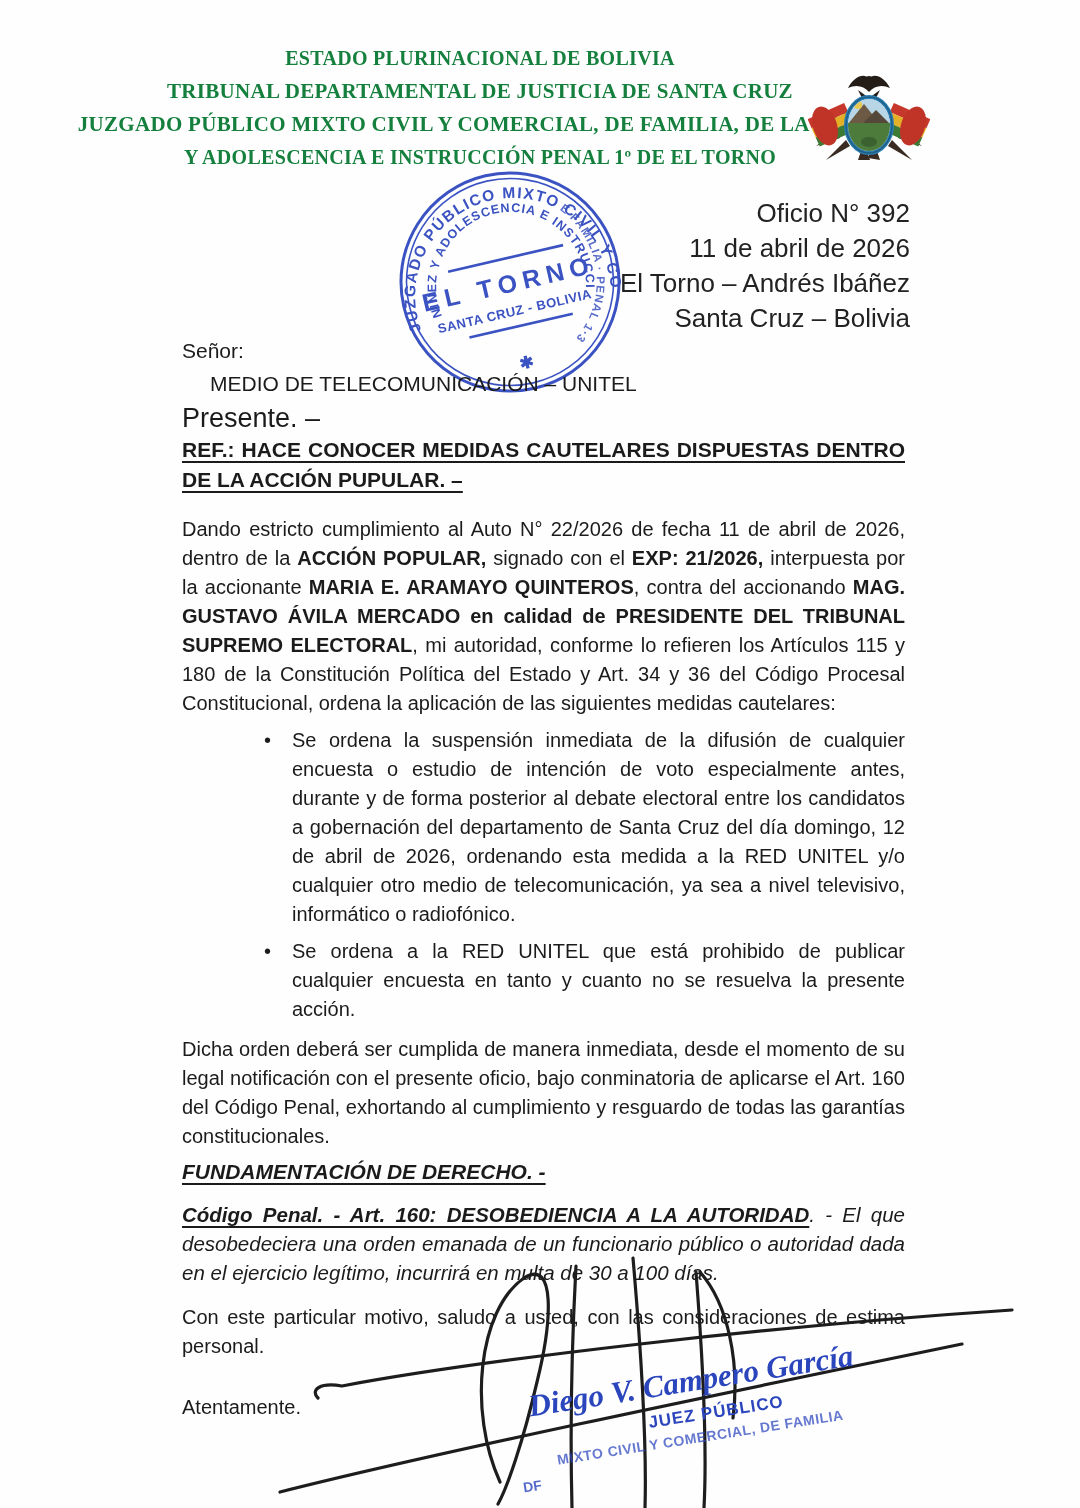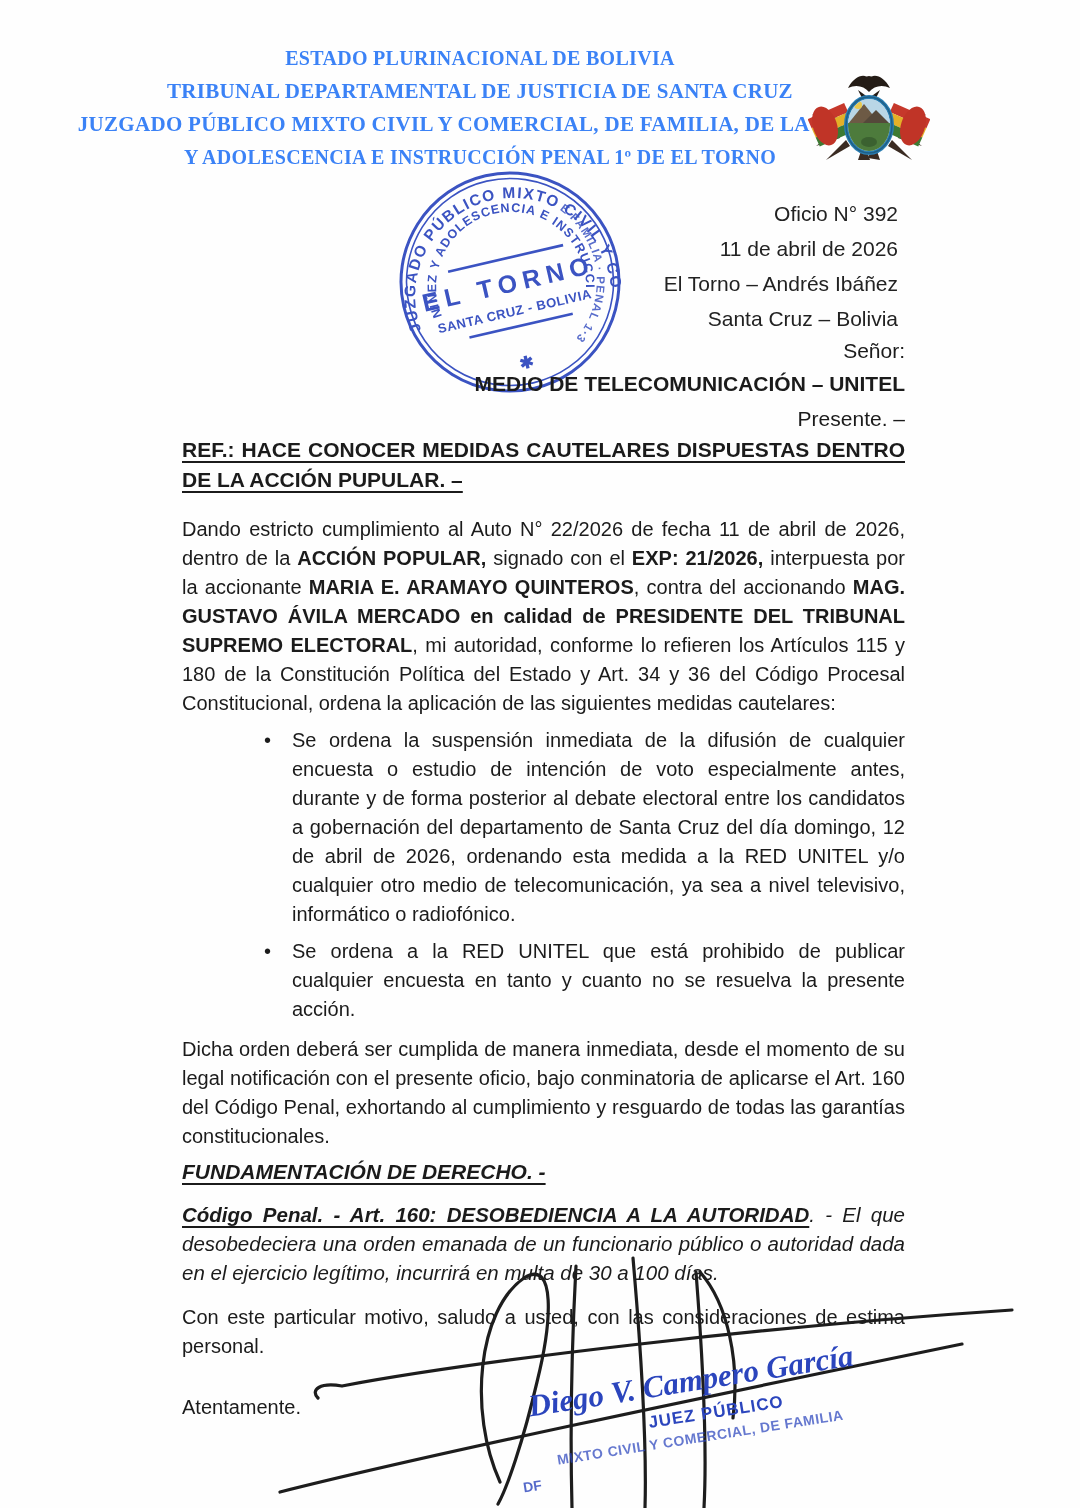--- a/index.html
+++ b/index.html
@@ -11,52 +11,52 @@
     overflow:hidden;
     font-family:"Liberation Sans", sans-serif;
     color:#1b1b1b;
   }
   
   .letterhead {
     position:absolute; top:42px; left:60px; width:840px;
     text-align:center;
     font-family:"Liberation Serif", serif;
     font-weight:bold;
-    color:#3b82f6;
+    color:#15803d;
   }
   .letterhead .h-line { line-height:33px; letter-spacing:0.3px; }
   .letterhead .h1 { font-size:20px; }
   .letterhead .h2 { font-size:21px; }
   .letterhead .h3 { font-size:21px; }
   .letterhead .h4 { font-size:20px; }
   .coat { position:absolute; top:68px; left:808px; width:122px; height:98px; }
 
   
   .court-stamp {
     position:absolute; top:166px; left:394px;
     width:232px; height:232px;
     transform:rotate(-13deg);
     opacity:0.92;
   }
 
   
   .office-info {
-    position:absolute; top:196px; right:182px;
-    text-align:right; font-size:21px; line-height:35px; color:#222;
+    position:absolute; top:196px; right:170px;
+    text-align:right; font-size:26px; line-height:35px; color:#222;
   }
 
   
   .content {
     position:absolute; top:174px; left:182px; width:723px;
     font-size:20px; line-height:29px;
   }
-  .addressee { margin-top:160px;text-align:right; }
+  .addressee { margin-top:160px; }
   .addressee .sal  { font-size:21px; line-height:33px; }
-  .addressee .name { font-size:21px; line-height:33px; font-weight:bold; }
-  .addressee .pres { font-size:21px; line-height:33px; margin-top:2px; }
+  .addressee .name { font-size:21px; line-height:33px; font-weight:normal;margin-left:28px; }
+  .addressee .pres { font-size:27px; line-height:33px; margin-top:2px; }
 
   .ref-heading {
     font-size:21px; line-height:30px;
     font-weight:bold;
     text-decoration:underline;
     text-underline-offset:4px;
     text-decoration-thickness:2px;
     text-align:justify;
   }
 

